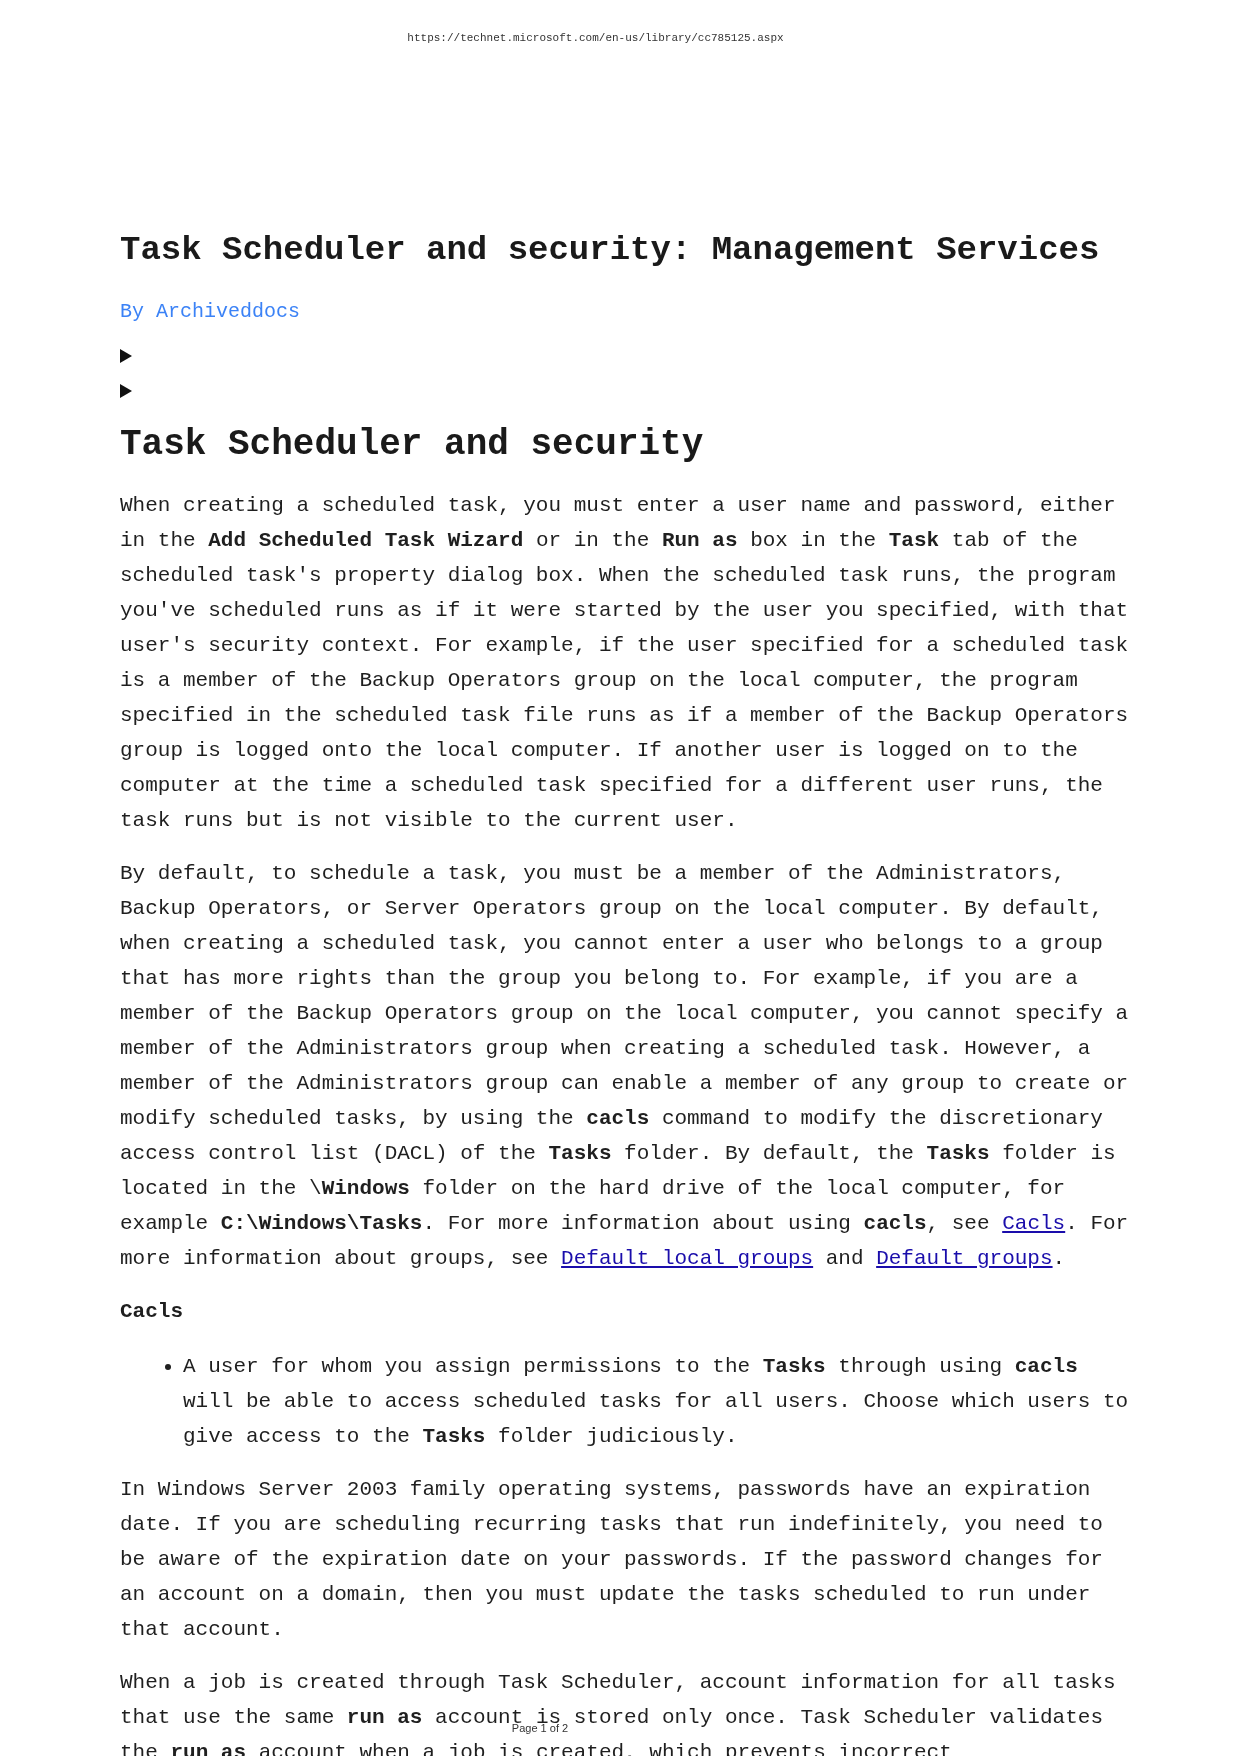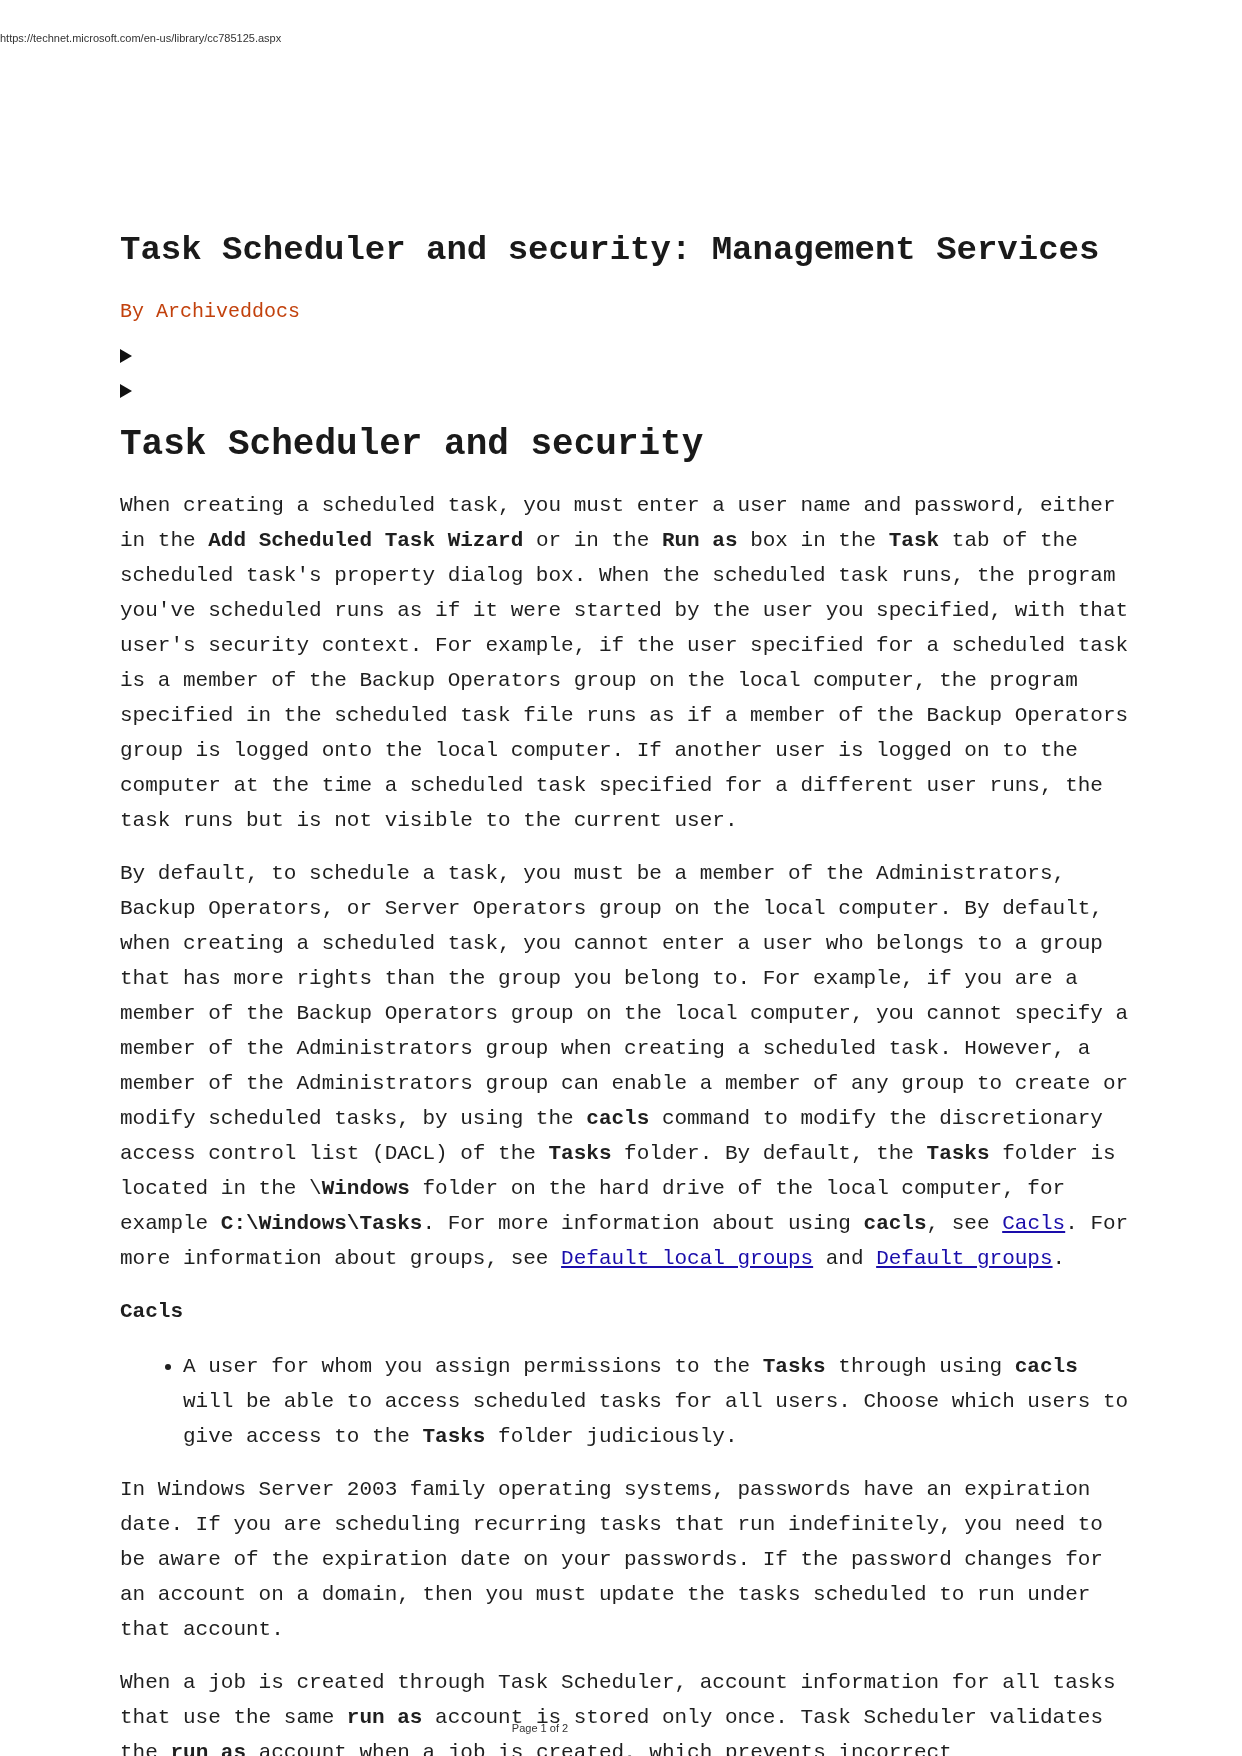--- a/index.html
+++ b/index.html
@@ -1,29 +1,29 @@
 <!DOCTYPE html>
 <html><head>
 <meta charset="utf-8">
 <style>
   html, body { margin: 0; padding: 0; background: #ffffff; }
   body {
     width: 1242px; height: 1756px; position: relative; overflow: hidden;
     font-family: "Liberation Serif", serif; color: #1f1f1f;
   }
   .url {
-    position: absolute; top: 32px; left: 0; width: 1191px; 
-    font-family: Liberation Sans, sans-serif; font-size: 11px; color: #333;
+    position: absolute; top: 32px; left: 0; width: 1191px; text-align: center;
+    font-family: Liberation Mono, monospace; font-size: 11px; color: #333;
   }
   .content { position: absolute; left: 120px; top: 223px; width: 1010px; font-family: Liberation Mono, monospace; }
   h1 {
     margin: 0; font-size: 34px; font-weight: bold; color: #1a1a1a;
     line-height: 54px;
   }
-  .byline { margin-top: 22px; font-size: 20px; color: #c2410c; line-height: 26px; }
+  .byline { margin-top: 22px; font-size: 20px; color: #3b82f6; line-height: 26px; }
   .archived { margin-top: 22px; font-size: 18px; color: #777; line-height: 24px; }
   .toggles { margin-top: 24px; }
   .toggle {
     display: block; width: 0; height: 0; cursor: pointer;
     border-top: 7px solid transparent; border-bottom: 7px solid transparent;
     border-left: 12px solid #111; margin-bottom: 21px;
   }
   p, li { font-size: 21px; line-height: 35px; margin: 0; }
   .applies { margin-top: 8px; }
   h2 { margin: 22px 0 0; font-size: 36px; font-weight: bold; line-height: 50px; color: #1a1a1a; }

